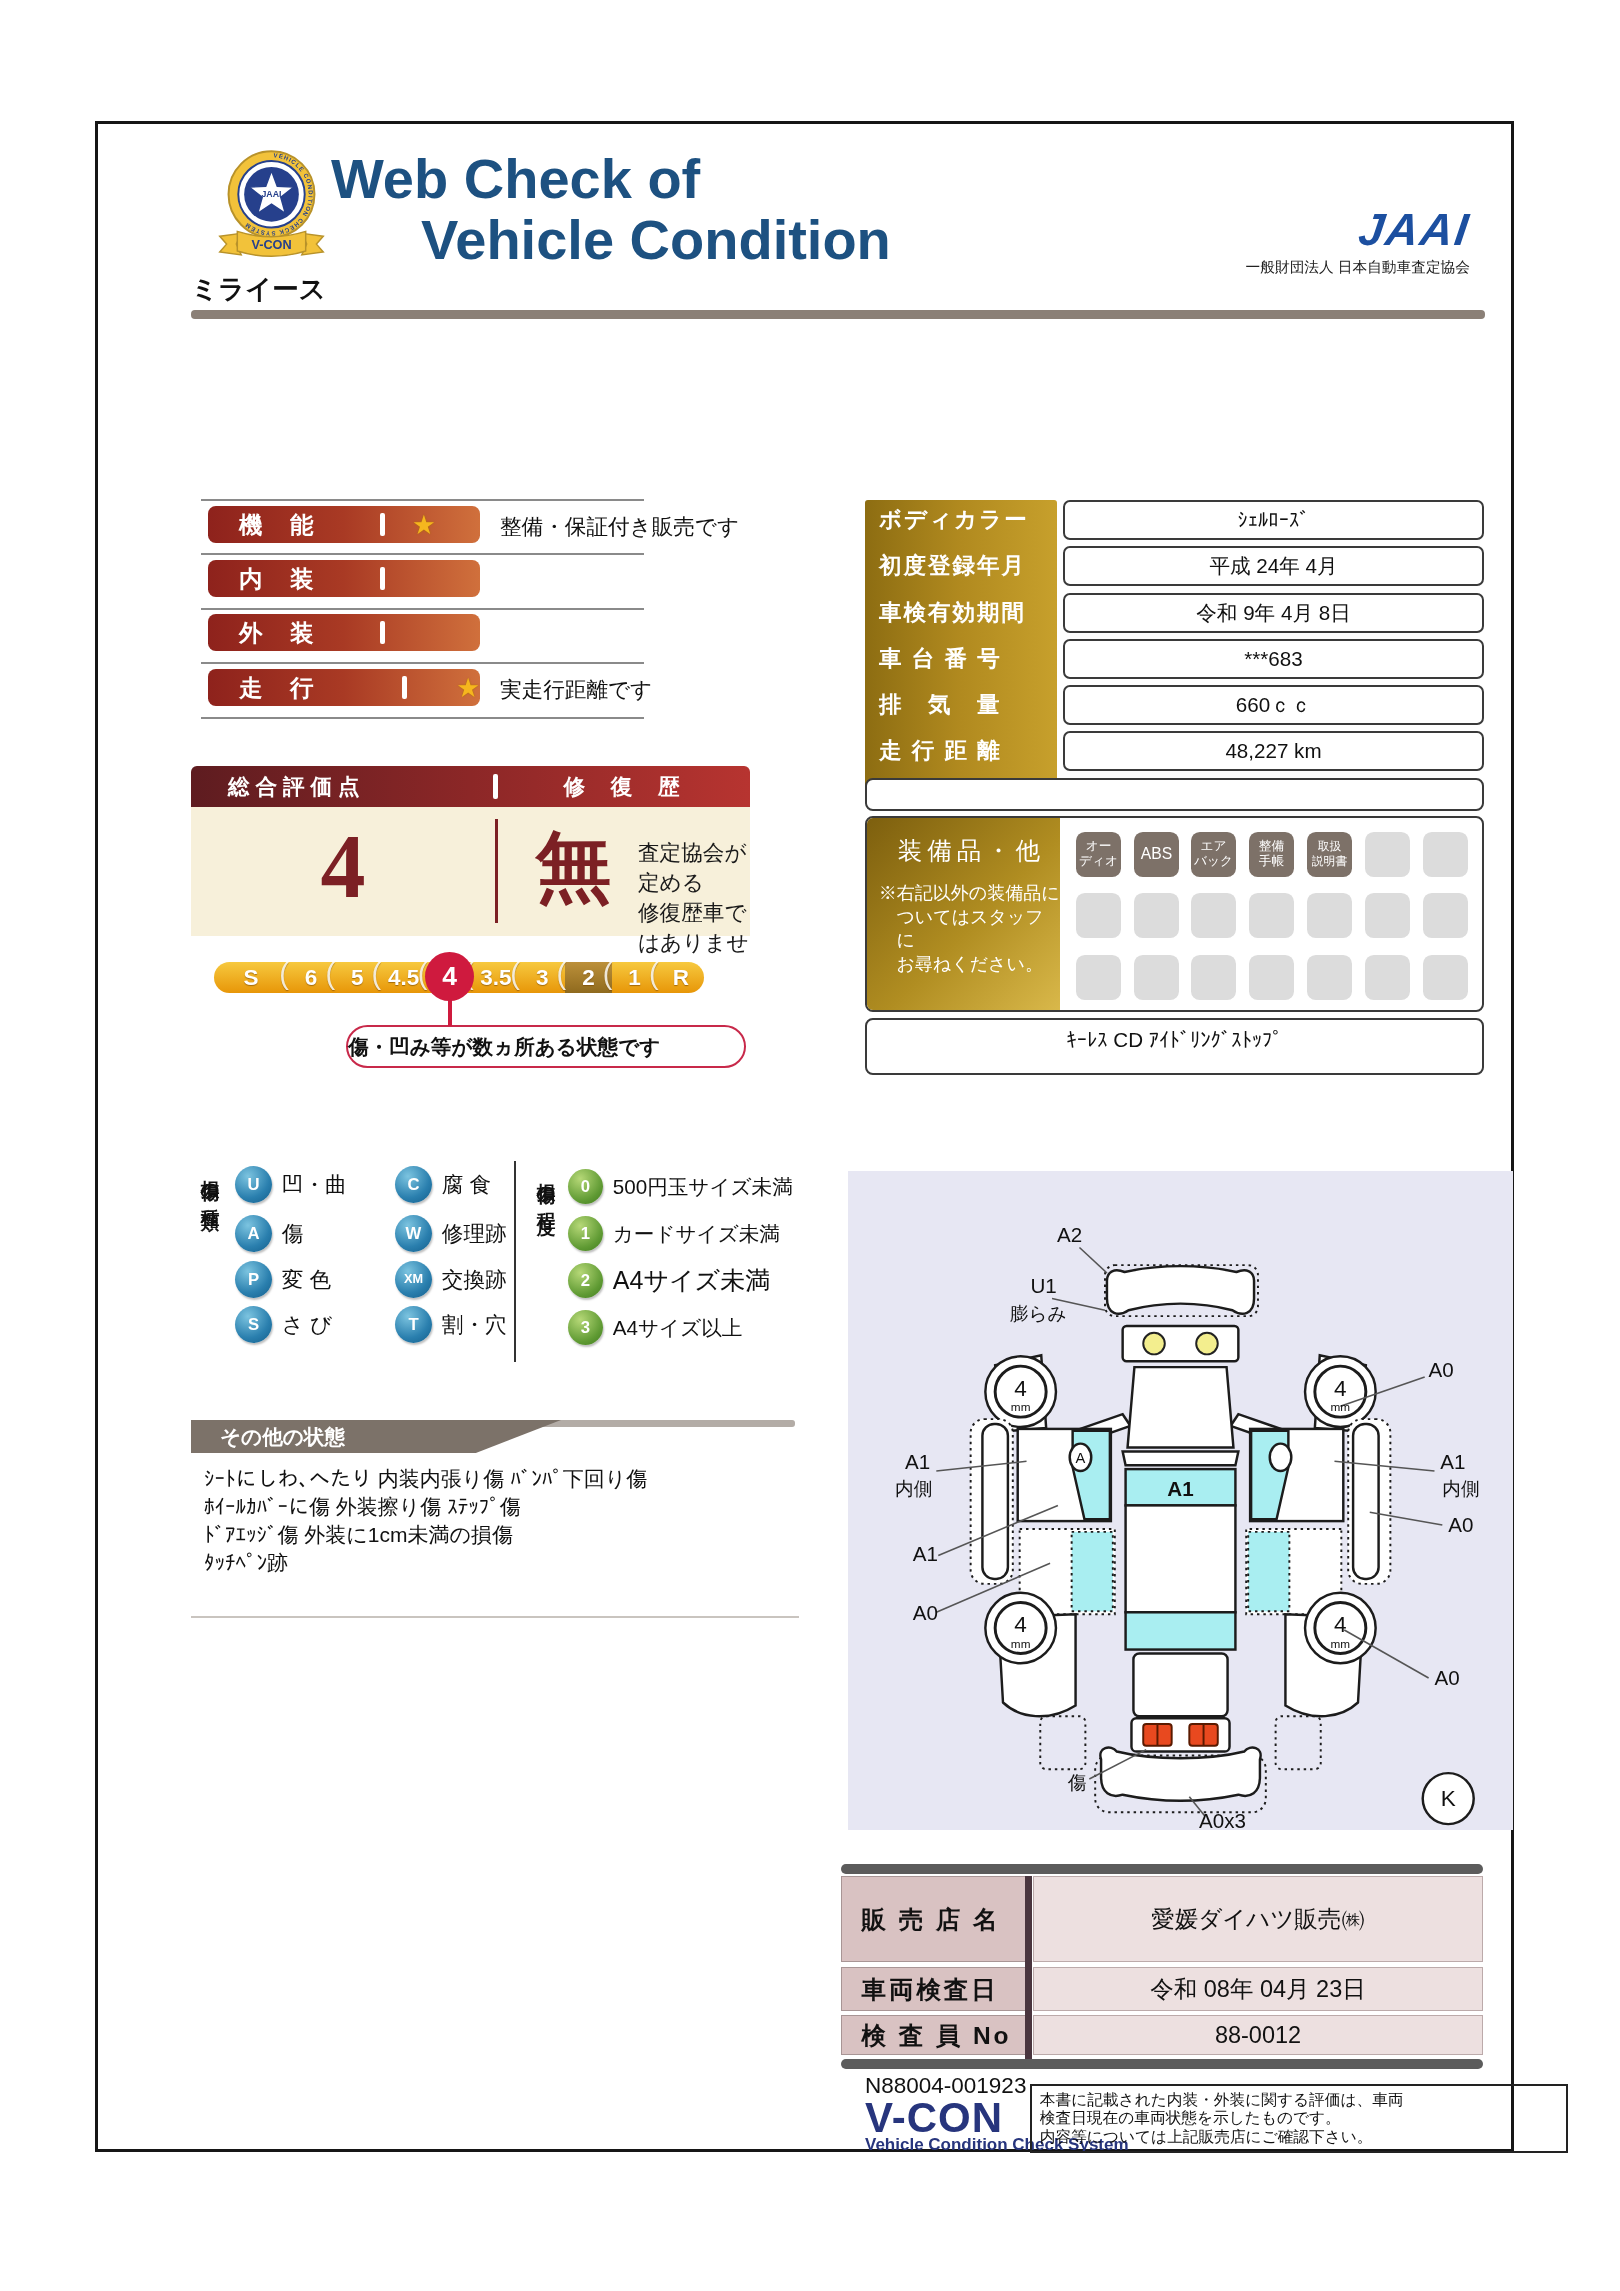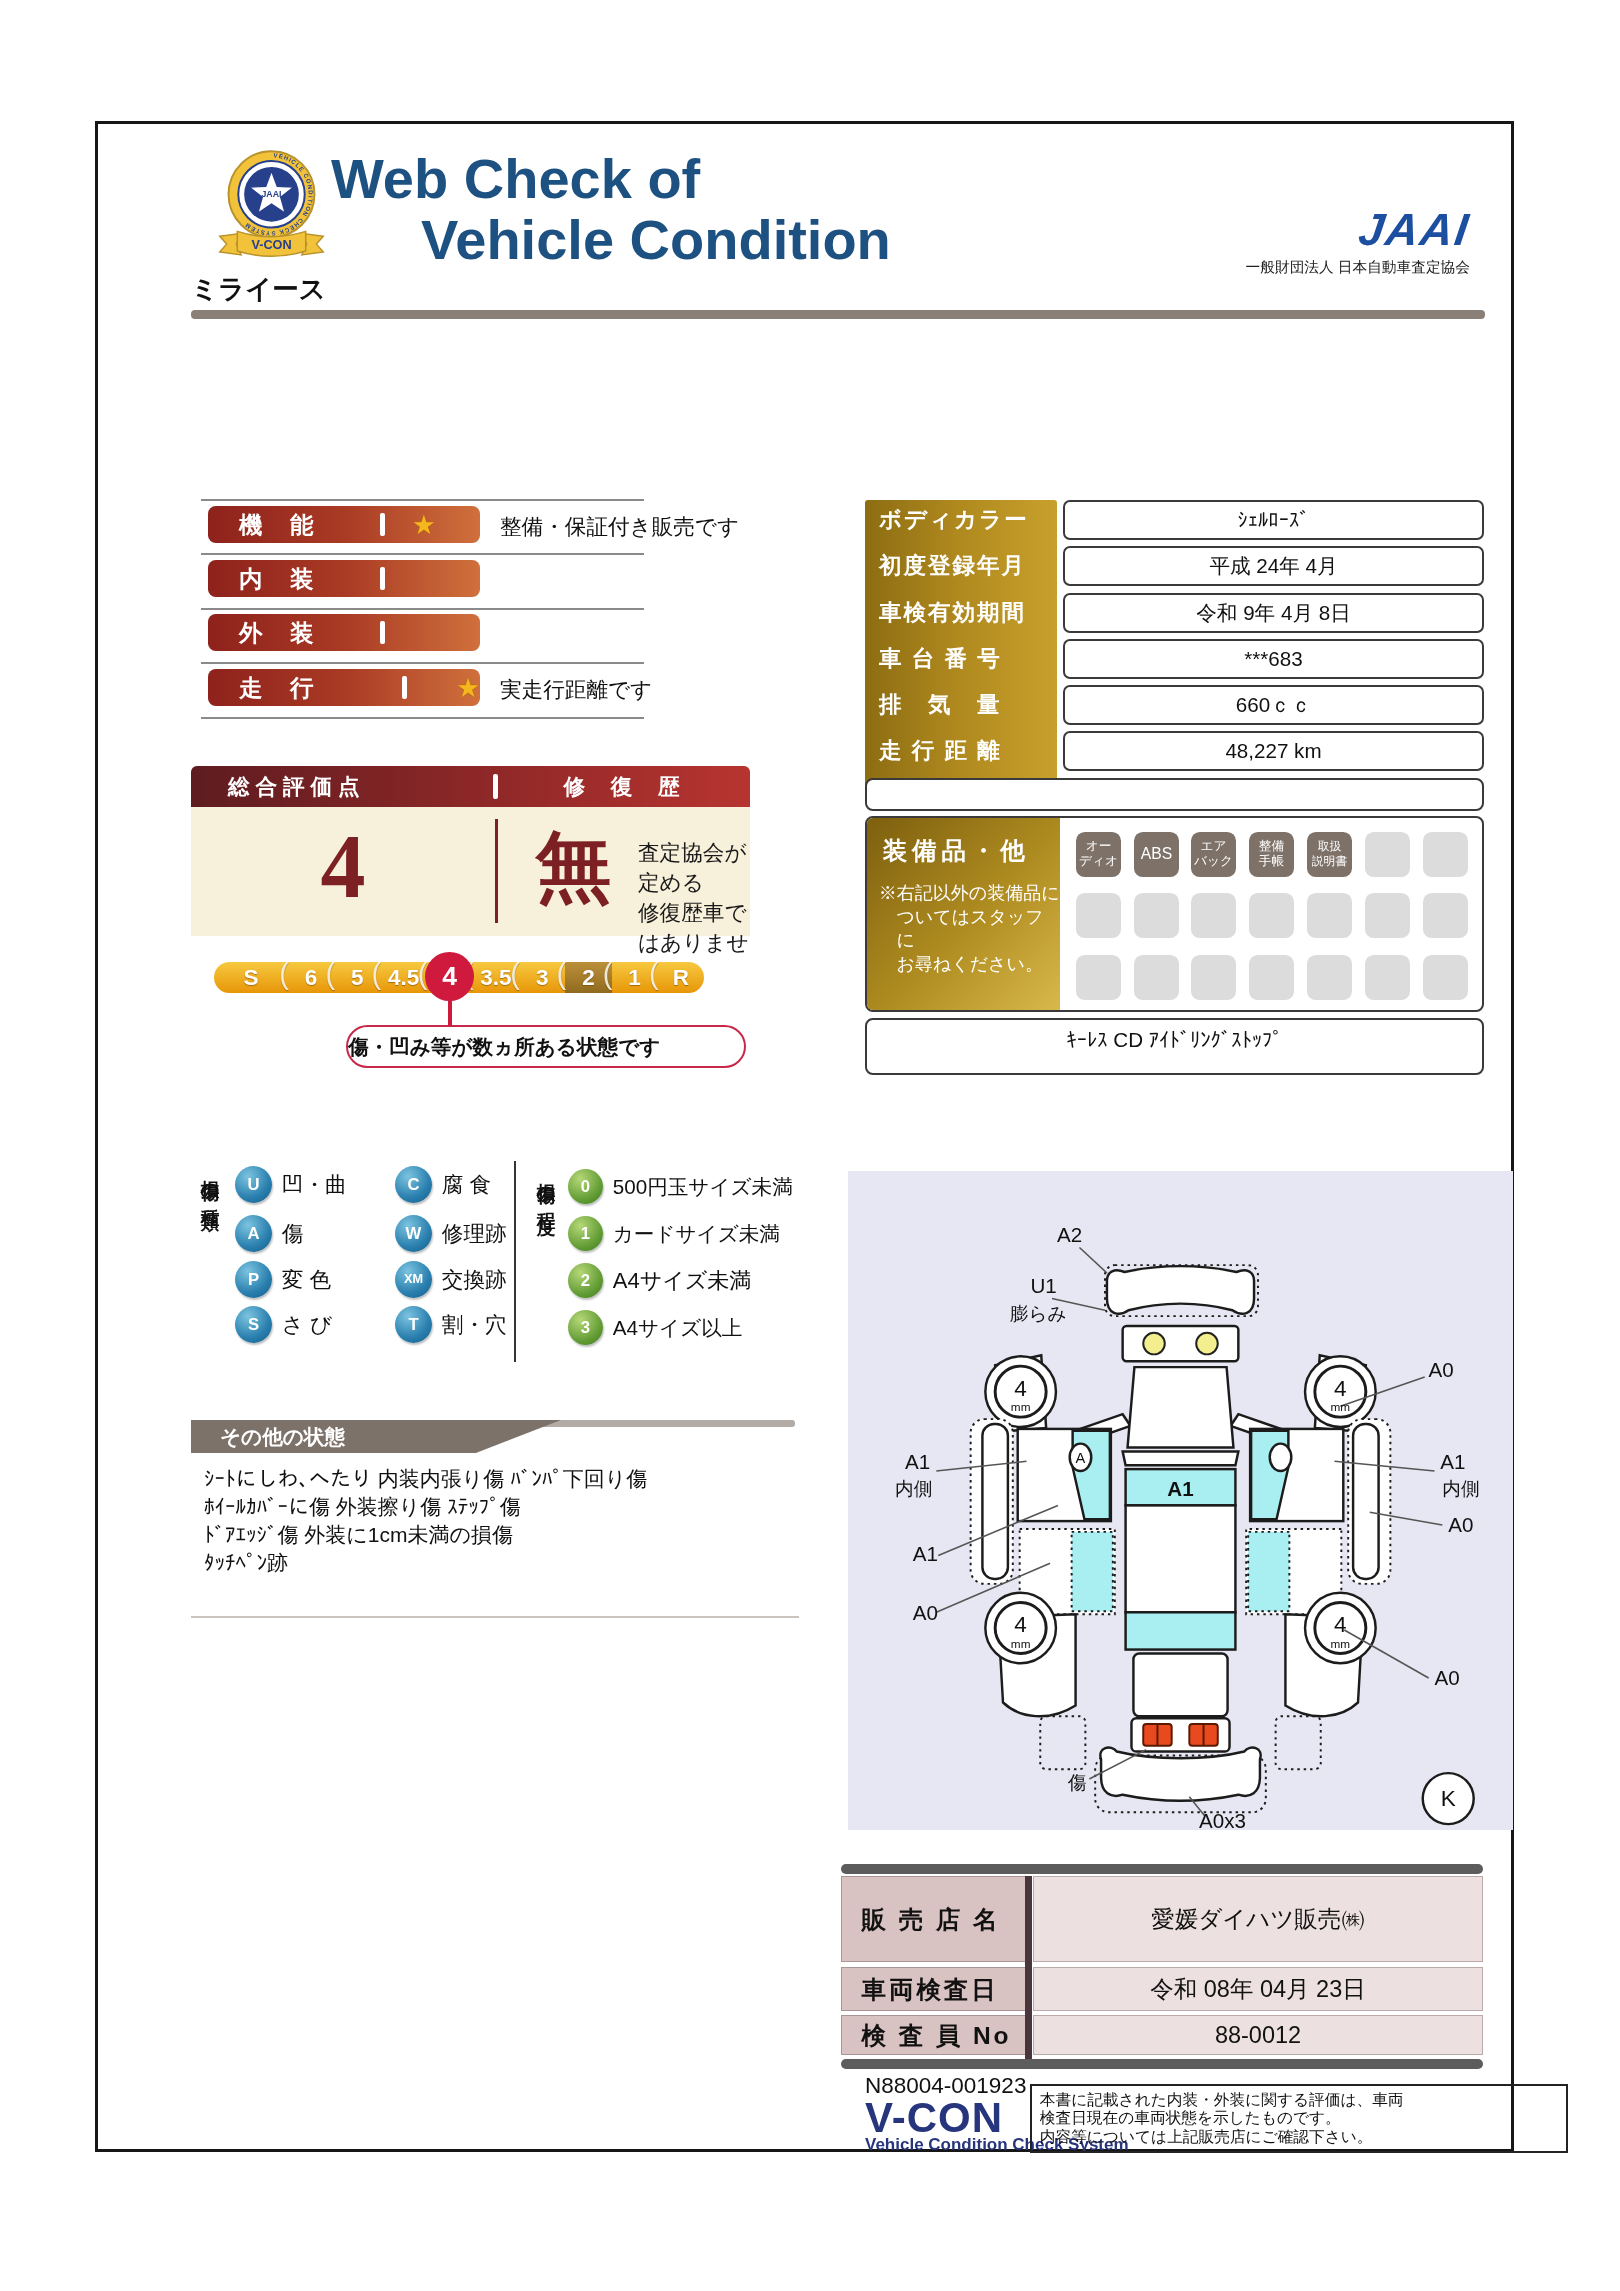--- a/index.html
+++ b/index.html
@@ -74,21 +74,21 @@
   .ilab{position:absolute;left:767px;width:192px;height:56px;border-radius:2.9px;
         background:linear-gradient(90deg,#8d6d12,#b18a1f,#c7a02c);color:#fff;font-size:22.5px;font-weight:bold;
         line-height:40px;padding-left:14px;letter-spacing:2px;box-sizing:border-box;}
   .ival{position:absolute;left:965px;width:421px;height:40px;background:#fff;border:2px solid #3a3a3a;border-radius:6.9px;
         text-align:center;line-height:36px;font-size:20.6px;box-sizing:border-box;}
   .emptybox{position:absolute;left:767px;top:654px;width:619px;height:33px;border:2px solid #3a3a3a;border-radius:7.8px;background:#fff;box-sizing:border-box;}
 
   
   .equip{position:absolute;left:767px;top:692px;width:619px;height:196px;border:2px solid #3a3a3a;border-radius:7.8px;background:#fff;box-sizing:border-box;overflow:hidden;}
   .egold{position:absolute;left:0;top:0;width:193px;height:100%;background:linear-gradient(135deg,#7d5f0e,#b08d21 55%,#d9b84a);color:#fff;}
-  .egold .t{margin:15.7px 0 0 15.7px;font-size:24.5px;font-weight:bold;letter-spacing:4.9px;}
+  .egold .t{margin:15.7px 0 0 15.7px;font-size:24.5px;font-weight:normal;letter-spacing:4.9px;text-align:center;}
   .egold .n{margin:15.7px 0 0 11.8px;font-size:18px;line-height:23.5px;}
   .badge{position:absolute;width:45px;height:45px;border-radius:8.8px;background:#7d7168;color:#fff;text-align:center;
          display:flex;flex-direction:column;justify-content:center;line-height:14.7px;font-size:12.7px;}
   .badge.off{background:#dcdcdc;}
   .exbox{position:absolute;left:767px;top:894px;width:619px;height:57px;border:2px solid #3a3a3a;border-radius:7.8px;background:#fff;
          box-sizing:border-box;text-align:center;font-size:20.6px;padding-top:7.8px;}
 
   
   .diag{position:absolute;left:750px;top:1047px;width:665px;height:659px;background:#e7e7f3;}
   .oln{fill:#fff;stroke:#1c1c1c;stroke-width:2.5;}
@@ -255,21 +255,21 @@
   <div class="legitem" style="left:470px;top:1045px;">
     <span class="gcirc">0</span>
     <span class="lname" style="font-size:20.6px;">500円玉サイズ未満</span>
   </div>
   <div class="legitem" style="left:470px;top:1092px;">
     <span class="gcirc">1</span>
     <span class="lname" style="font-size:20.6px;">カードサイズ未満</span>
   </div>
   <div class="legitem" style="left:470px;top:1139px;">
     <span class="gcirc">2</span>
-    <span class="lname" style="font-size:22px;">A4サイズ未満</span>
+    <span class="lname" style="font-size:25px;">A4サイズ未満</span>
   </div>
   <div class="legitem" style="left:470px;top:1186px;">
     <span class="gcirc">3</span>
     <span class="lname" style="font-size:20.6px;">A4サイズ以上</span>
   </div>
 
   <div class="secwrap" style="left:93px;top:1296px;">
     <div class="secstrip"></div>
     <div class="secmain">その他の状態</div>
   </div>

